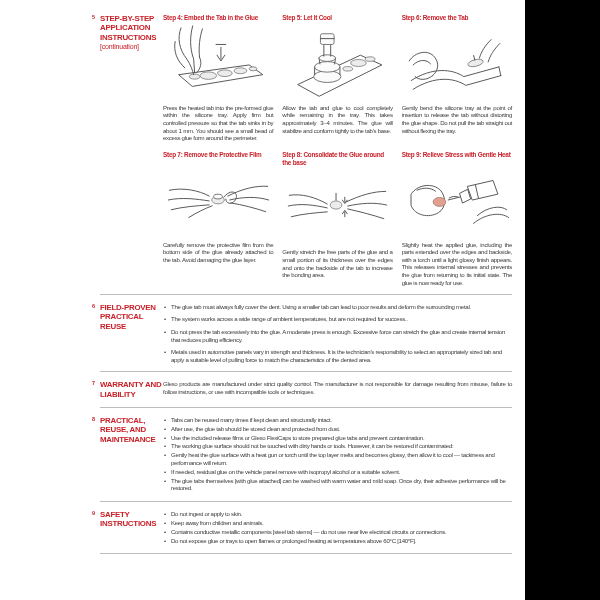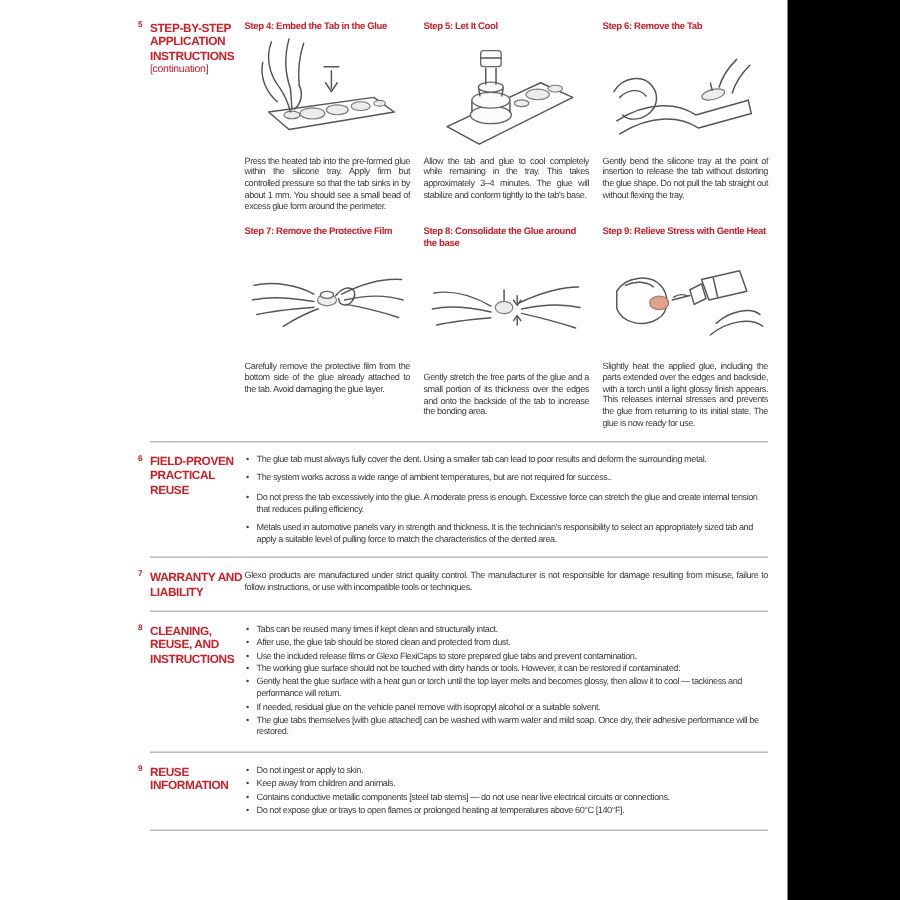--- a/index.html
+++ b/index.html
@@ -207,41 +207,41 @@
       <div class="main-col">
         <p class="body-par">Glexo products are manufactured under strict quality control. The manufacturer is not responsible for damage resulting from misuse, failure to follow instructions, or use with incompatible tools or techniques.</p>
       </div>
     </section>
 
     <hr class="divider">
 
     <section class="sec">
       <aside class="side">
         <span class="num">8</span>
-        <h2>CLEANING, REUSE, AND INSTRUCTIONS</h2>
+        <h2>PRACTICAL, REUSE, AND MAINTENANCE</h2>
       </aside>
       <div class="main-col">
         <ul class="blist tight">
             <li>Tabs can be reused many times if kept clean and structurally intact.</li>
             <li>After use, the glue tab should be stored clean and protected from dust.</li>
             <li>Use the included release films or Glexo FlexiCaps to store prepared glue tabs and prevent contamination.</li>
             <li>The working glue surface should not be touched with dirty hands or tools. However, it can be restored if contaminated:</li>
             <li>Gently heat the glue surface with a heat gun or torch until the top layer melts and becomes glossy, then allow it to cool — tackiness and performance will return.</li>
             <li>If needed, residual glue on the vehicle panel remove with isopropyl alcohol or a suitable solvent.</li>
             <li>The glue tabs themselves [with glue attached] can be washed with warm water and mild soap. Once dry, their adhesive performance will be restored.</li>
           </ul>
       </div>
     </section>
 
     <hr class="divider">
 
     <section class="sec">
       <aside class="side">
         <span class="num">9</span>
-        <h2>REUSE INFORMATION</h2>
+        <h2>SAFETY INSTRUCTIONS</h2>
       </aside>
       <div class="main-col">
         <ul class="blist tight">
             <li>Do not ingest or apply to skin.</li>
             <li>Keep away from children and animals.</li>
             <li>Contains conductive metallic components [steel tab stems] — do not use near live electrical circuits or connections.</li>
             <li>Do not expose glue or trays to open flames or prolonged heating at temperatures above 60°C [140°F].</li>
           </ul>
       </div>
     </section>

